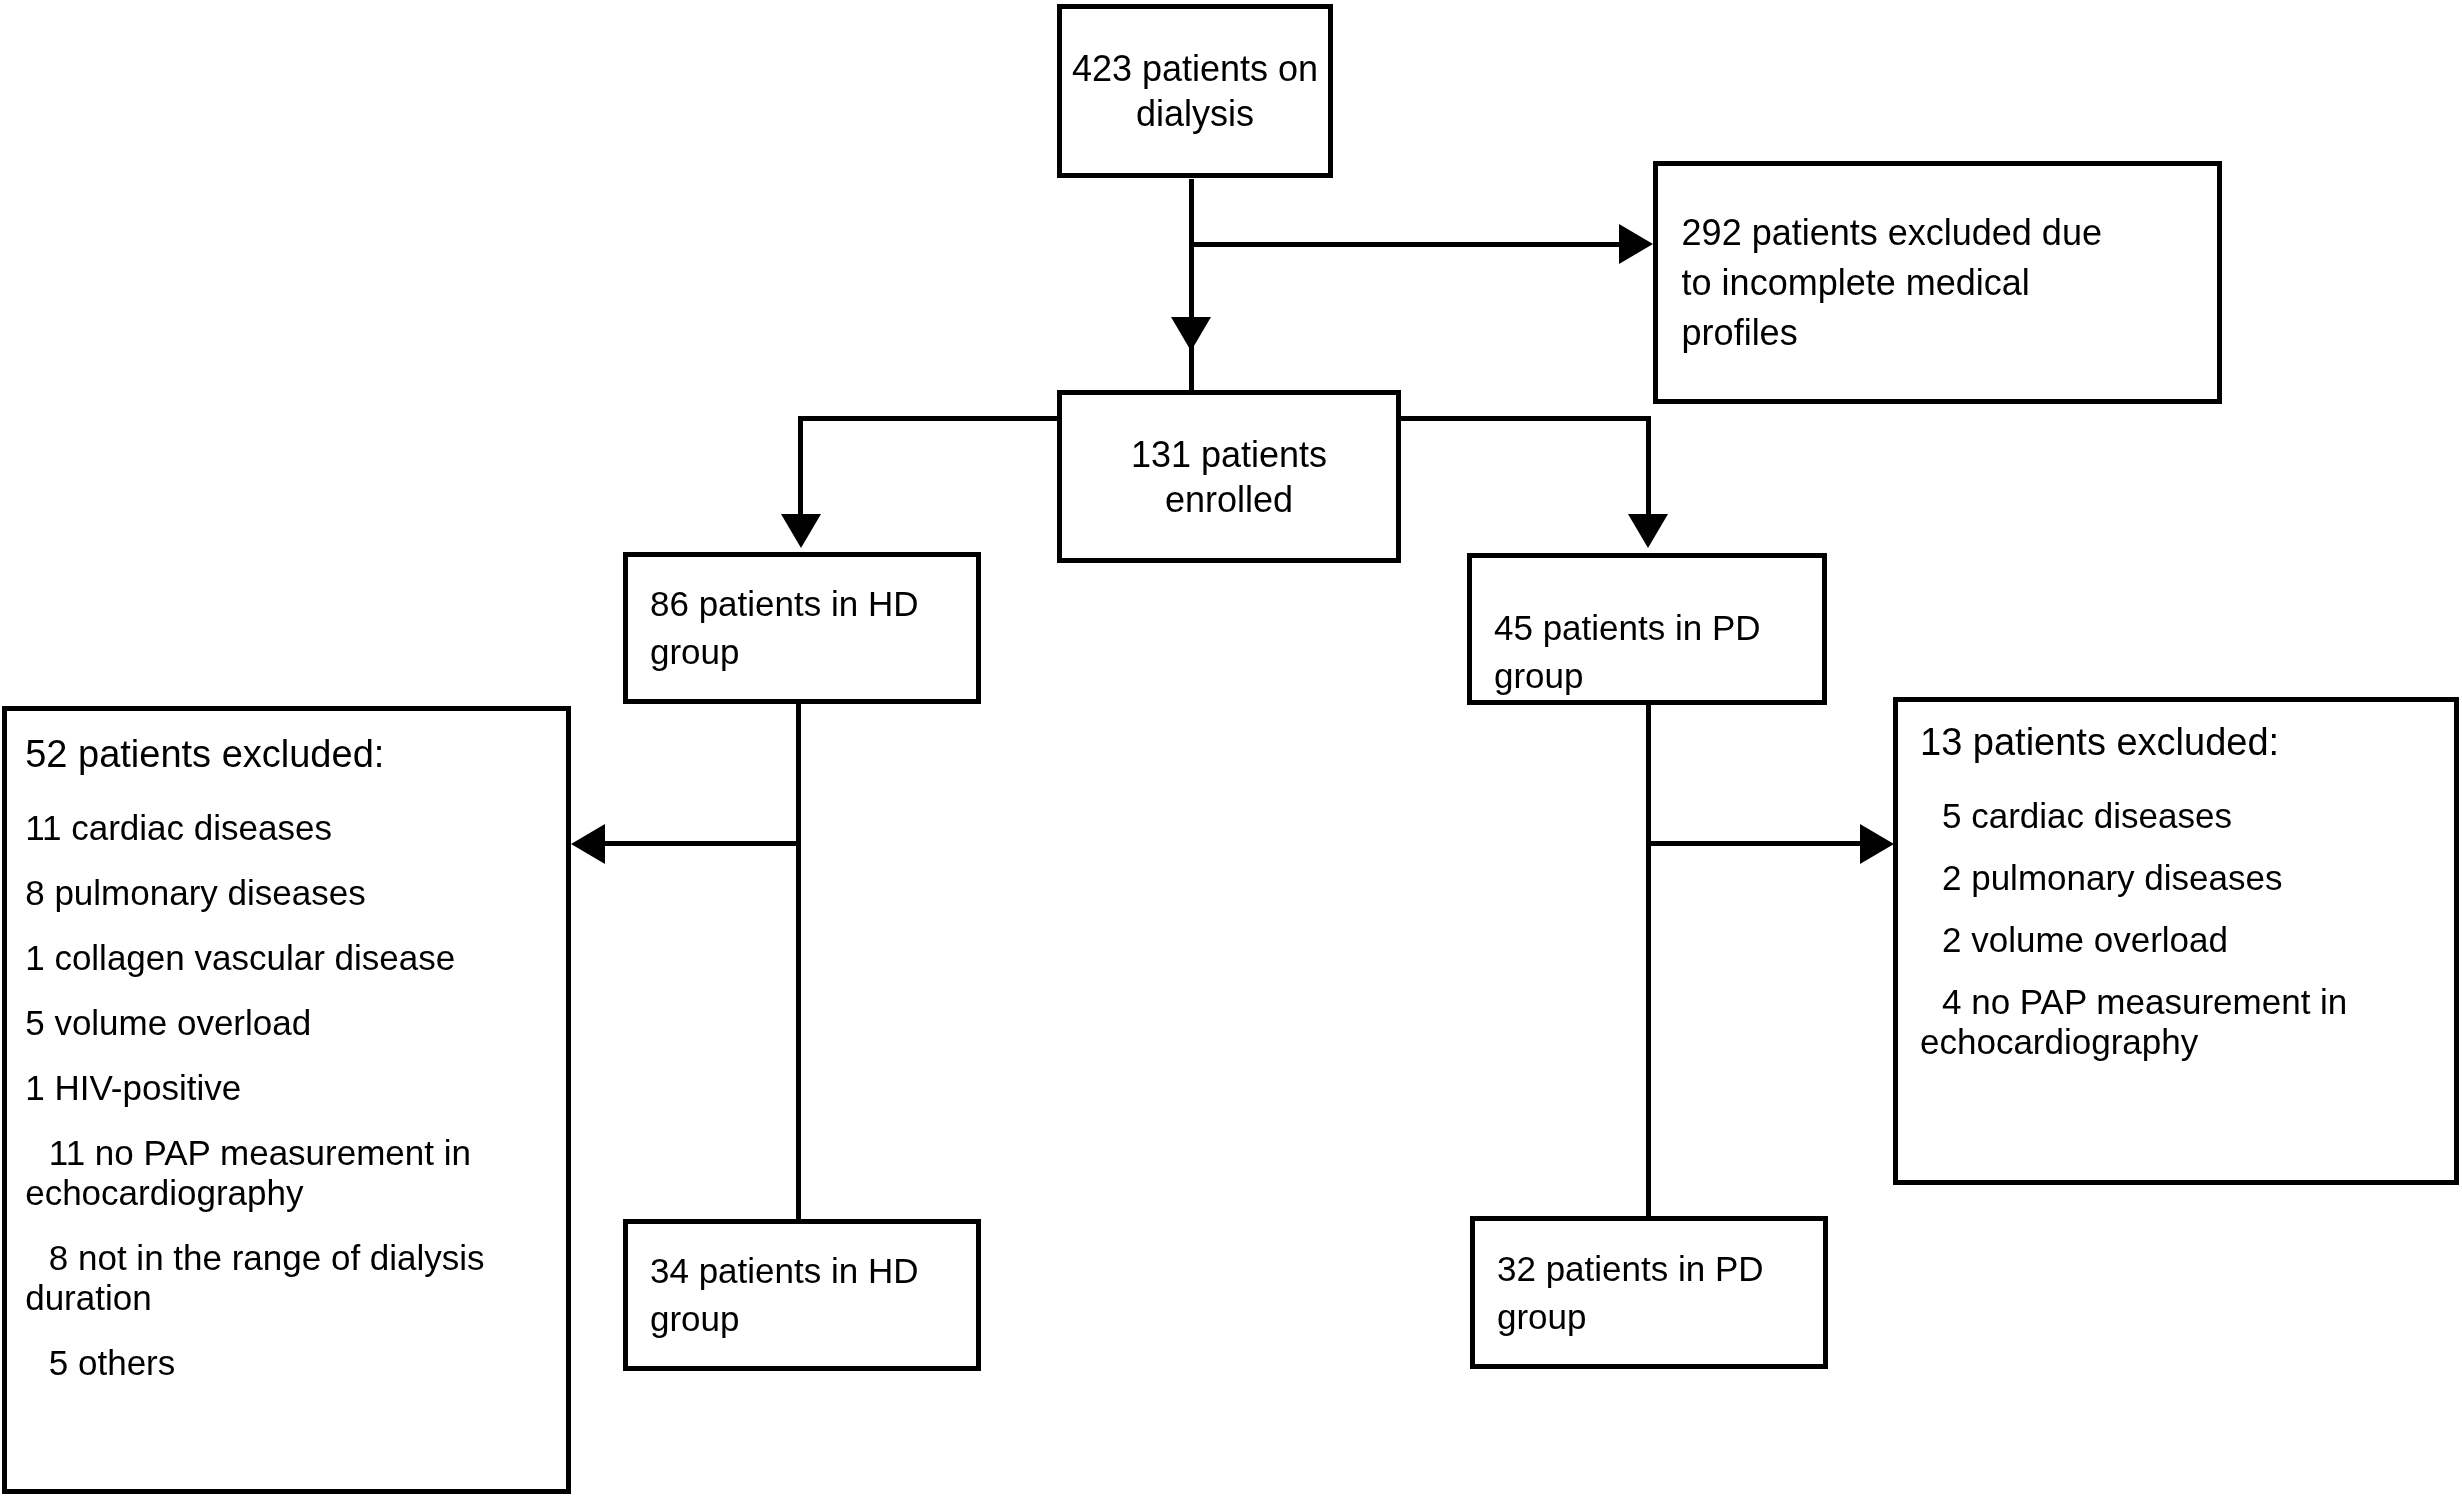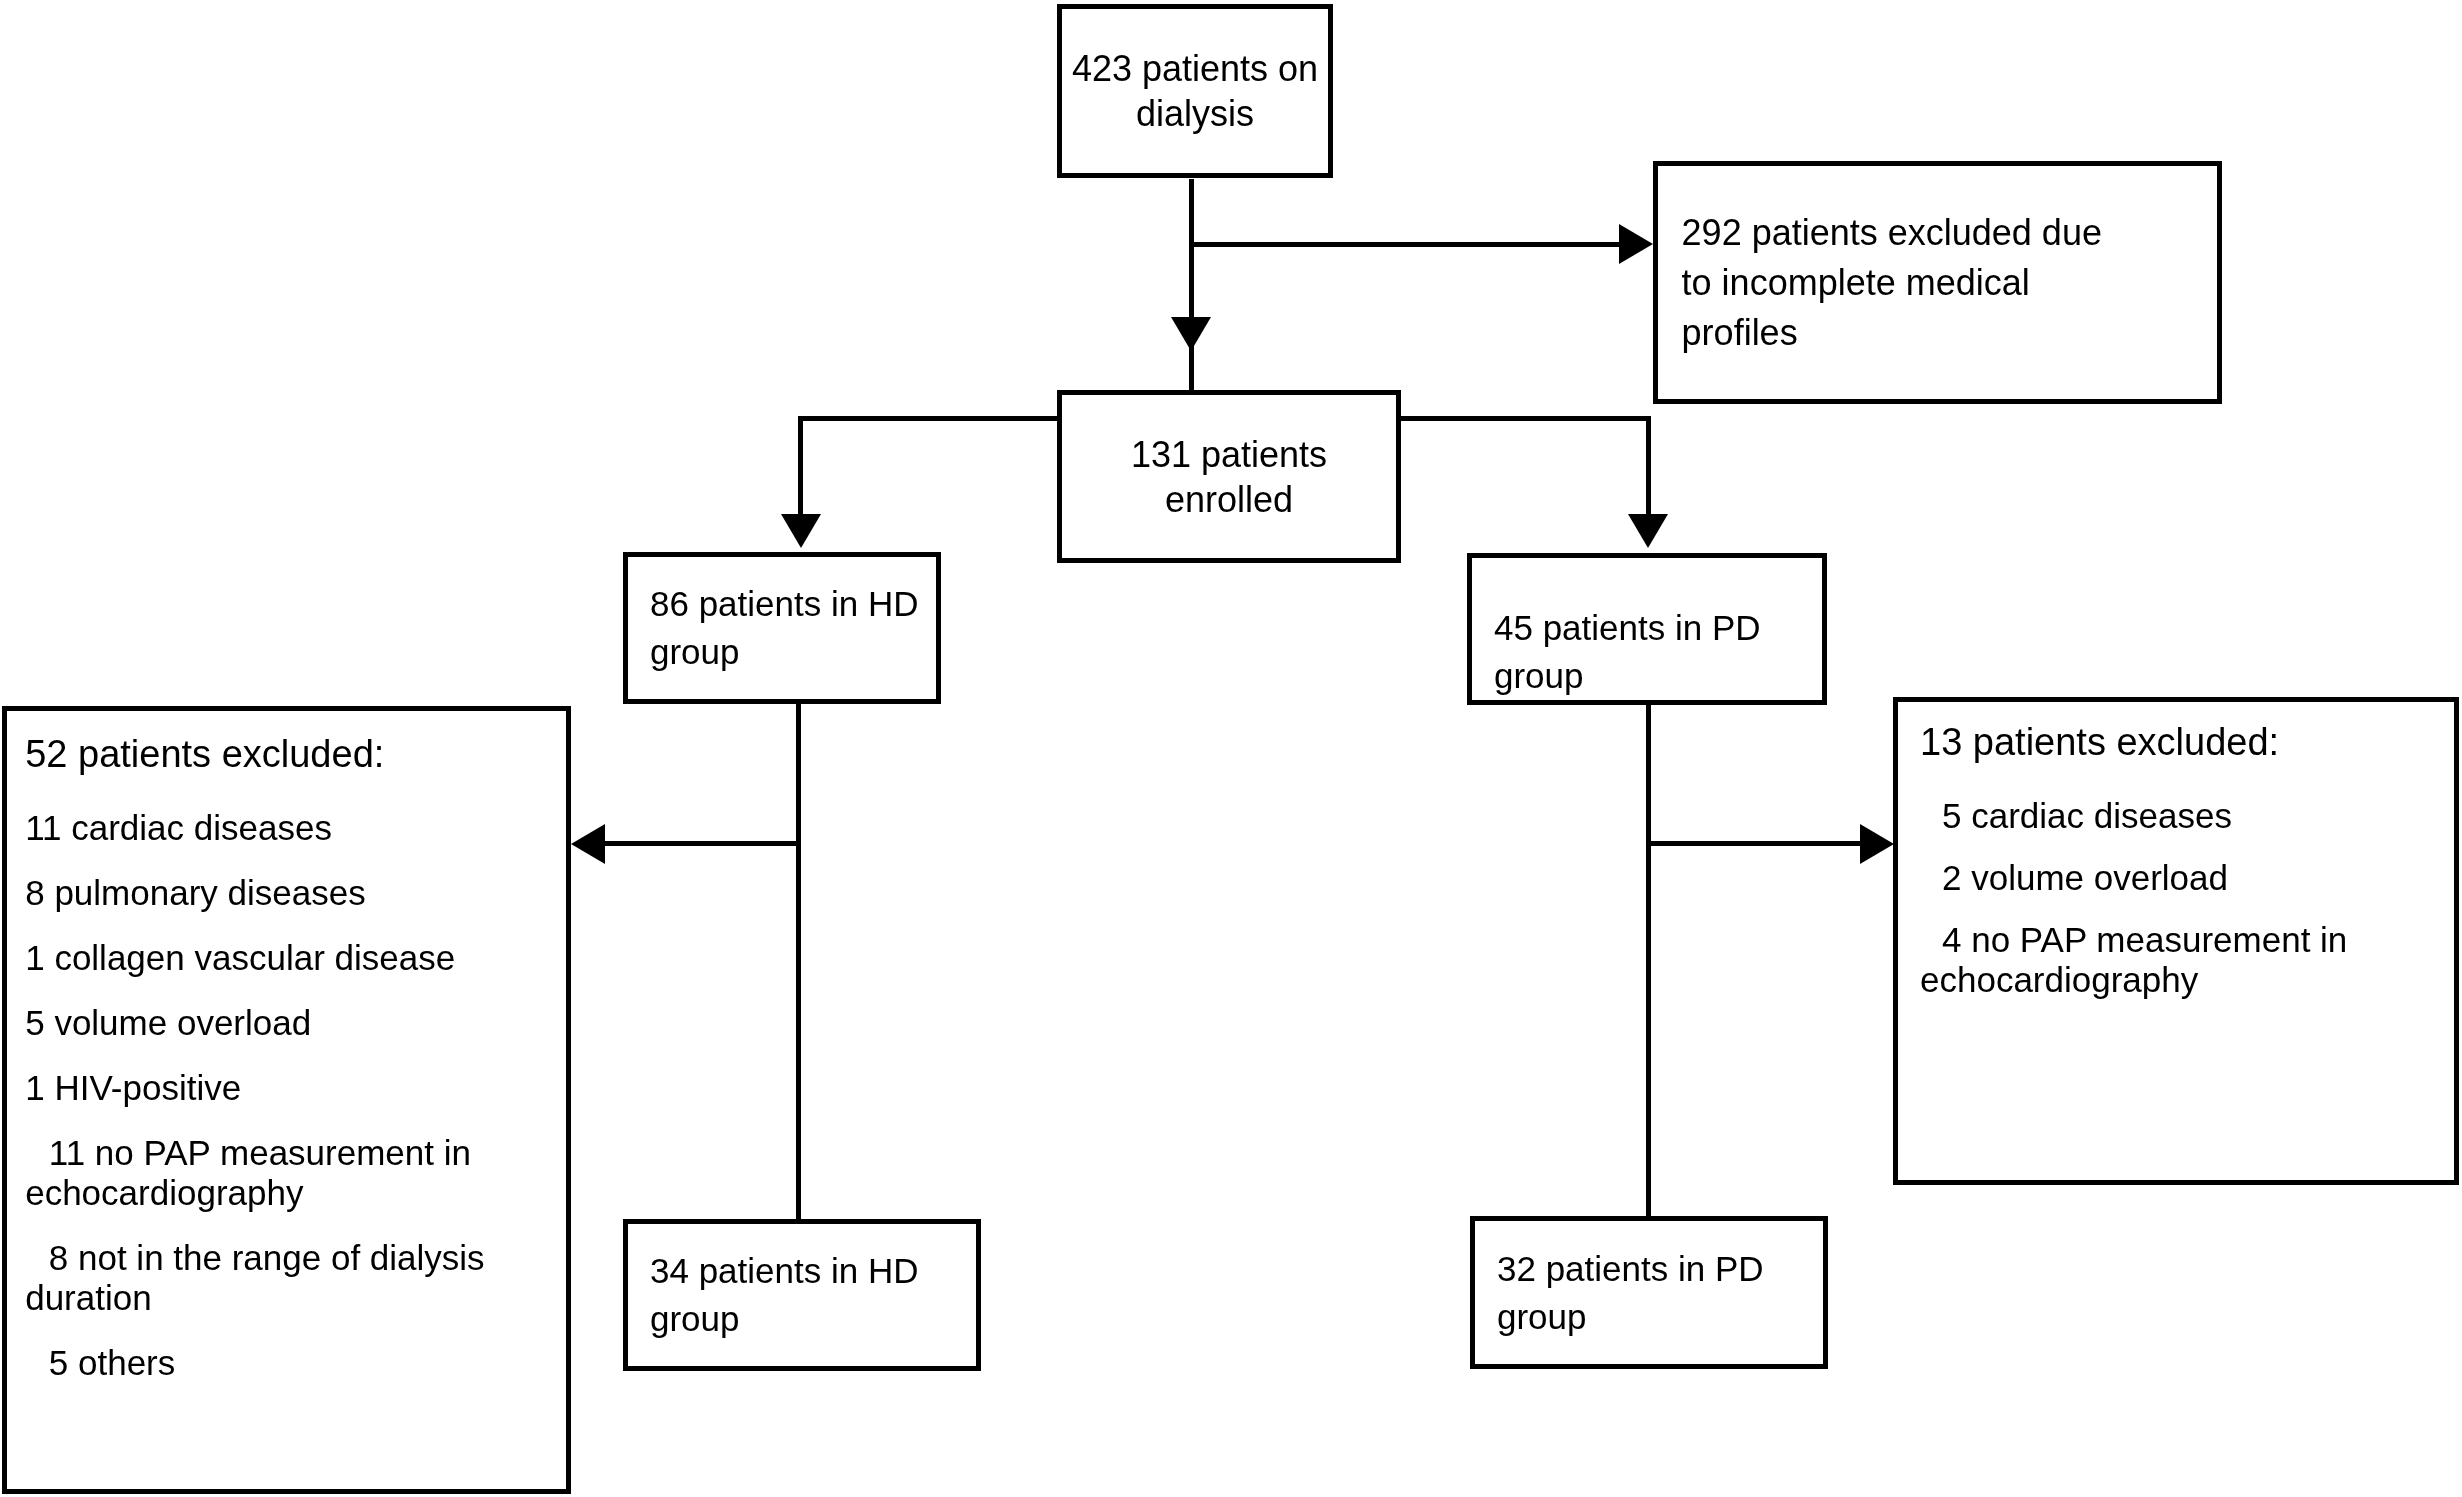--- a/index.html
+++ b/index.html
@@ -59,21 +59,21 @@
     justify-content: center;
     margin-top: 41px;
   }
   #n-enrolled .txt {
     font-size: 36px;
     line-height: 45px;
     text-align: center;
   }
   
   #n-hd86 {
-    left: 623px; top: 552px; width: 318px; height: 152px;
+    left: 623px; top: 552px; width: 358px; height: 152px;
     justify-content: center;
     padding-left: 22px; padding-right: 16px;
   }
   #n-pd45 {
     left: 1467px; top: 553px; width: 360px; height: 152px;
     justify-content: flex-end;
     padding-left: 22px; padding-right: 10px;
   }
   #n-hd34 {
     left: 623px; top: 1219px; width: 358px; height: 152px;
@@ -235,19 +235,20 @@
     <div class="item ind">11 no PAP measurement in
 echocardiography</div>
     <div class="item ind">8 not in the range of dialysis
 duration</div>
     <div class="item ind">5 others</div>
   </div>
 
   <div class="node" id="n-excluded13">
     <div class="head">13 patients excluded:</div>
     <div class="item">5 cardiac diseases</div>
+    <div class="item">2 pulmonary diseases</div>
     <div class="item">2 volume overload</div>
     <div class="item">4 no PAP measurement in
 echocardiography</div>
   </div>
 
 </div>
 
 
 </body></html>

